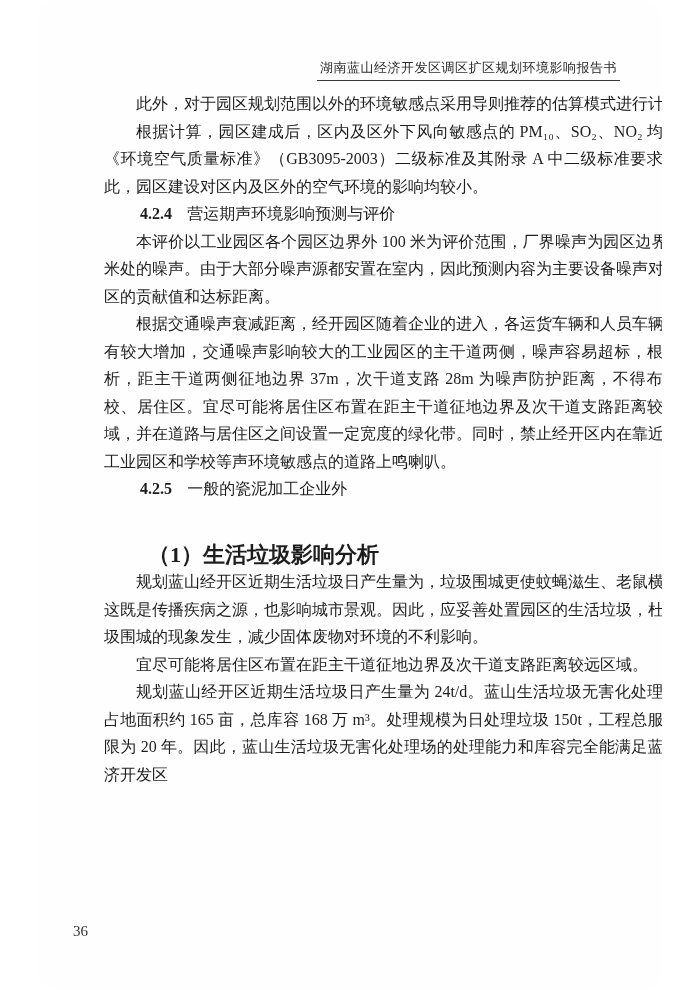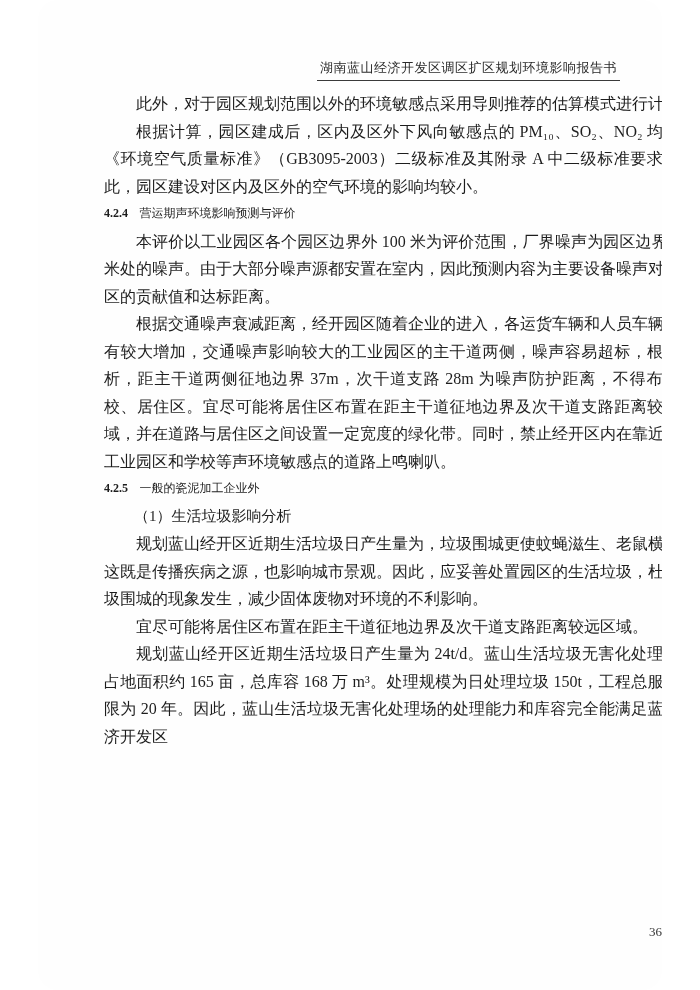--- a/index.html
+++ b/index.html
@@ -34,30 +34,30 @@
     position: absolute;
     top: 90px;
     left: 66px;
     width: 592px;
     font-size: 16px;
     line-height: 27.5px;
     text-align: justify;
     text-justify: inter-ideograph;
   }
   .para { text-indent: 2em; }
-  .sec-heading { font-size: 12px; font-weight: normal; }
+  .sec-heading { font-size: 16px; font-weight: normal; margin-left: 36px; }
   .sec-num { font-weight: bold; margin-right: 0.95em; }
-  .sub-heading { text-indent: 2em; font-weight: normal; font-size: 15px; }
+  .sub-heading { text-indent: 2em; font-weight: bold; font-size: 22px; margin-top: 38px; }
   .footer {
     position: absolute;
     bottom: 50px;
     left: 0;
     width: 100%;
-    text-align: right;
-    font-size: 13px;
+    text-align: left;
+    font-size: 15px;
     color: #333333;
     padding-left: 35px;
   }
 </style>
 </head>
 <body>
 
 <div class="page">
 
   <div class="header">

